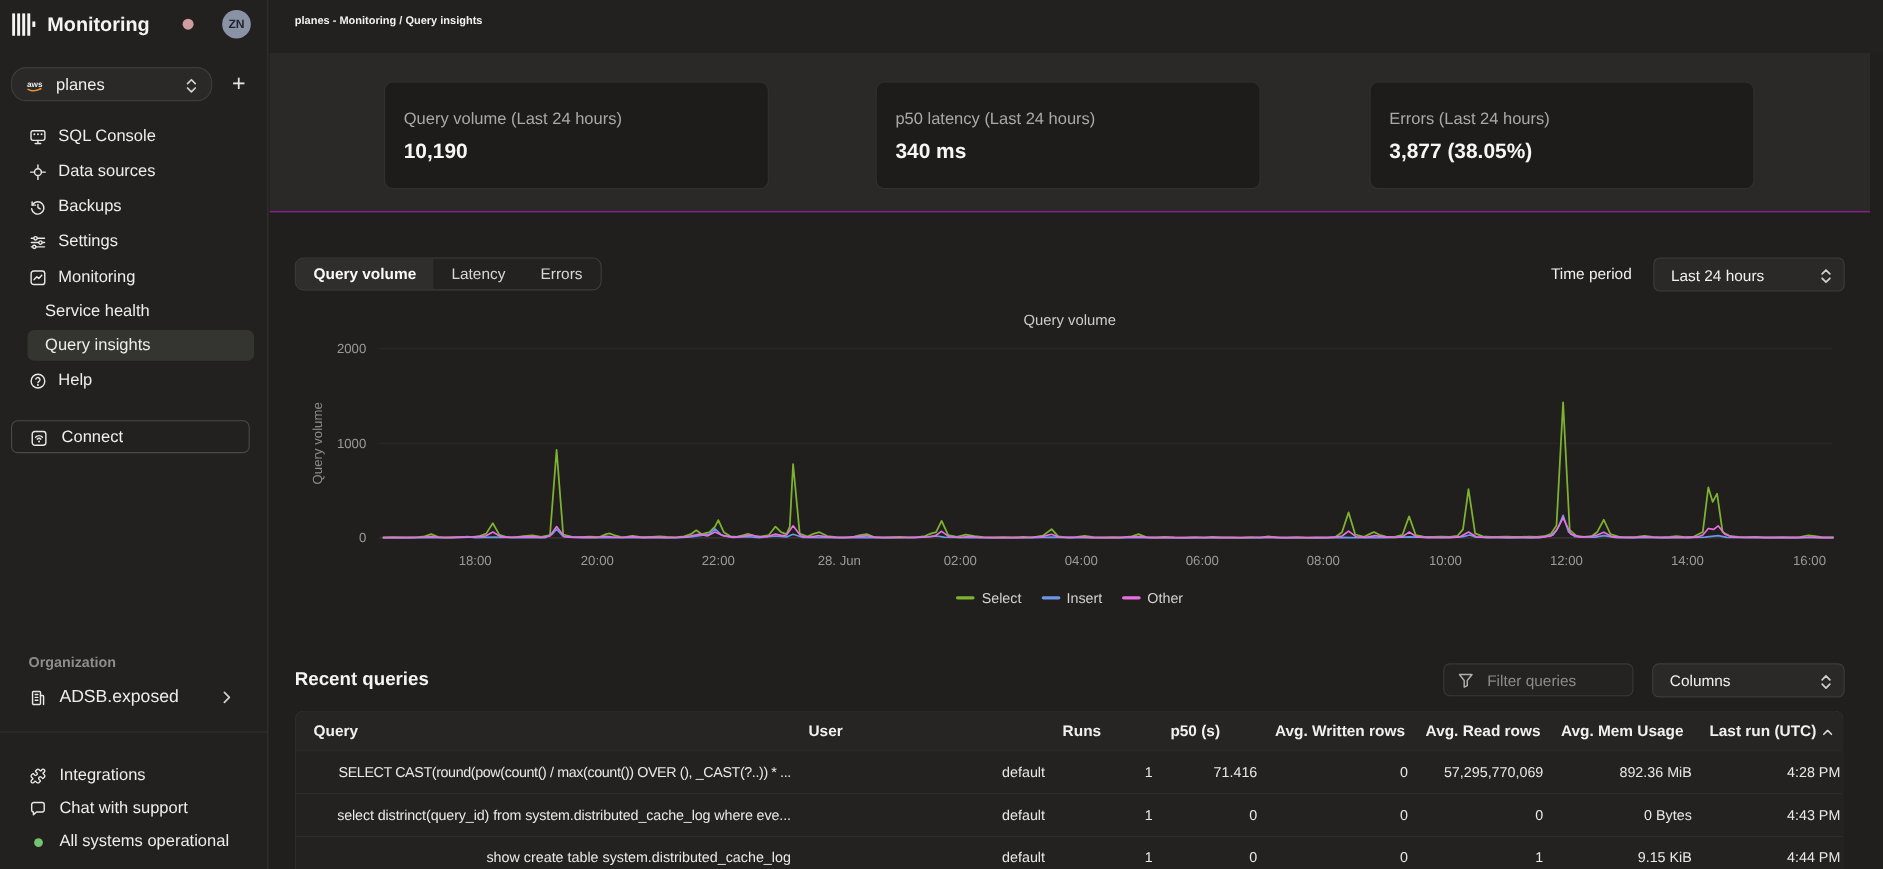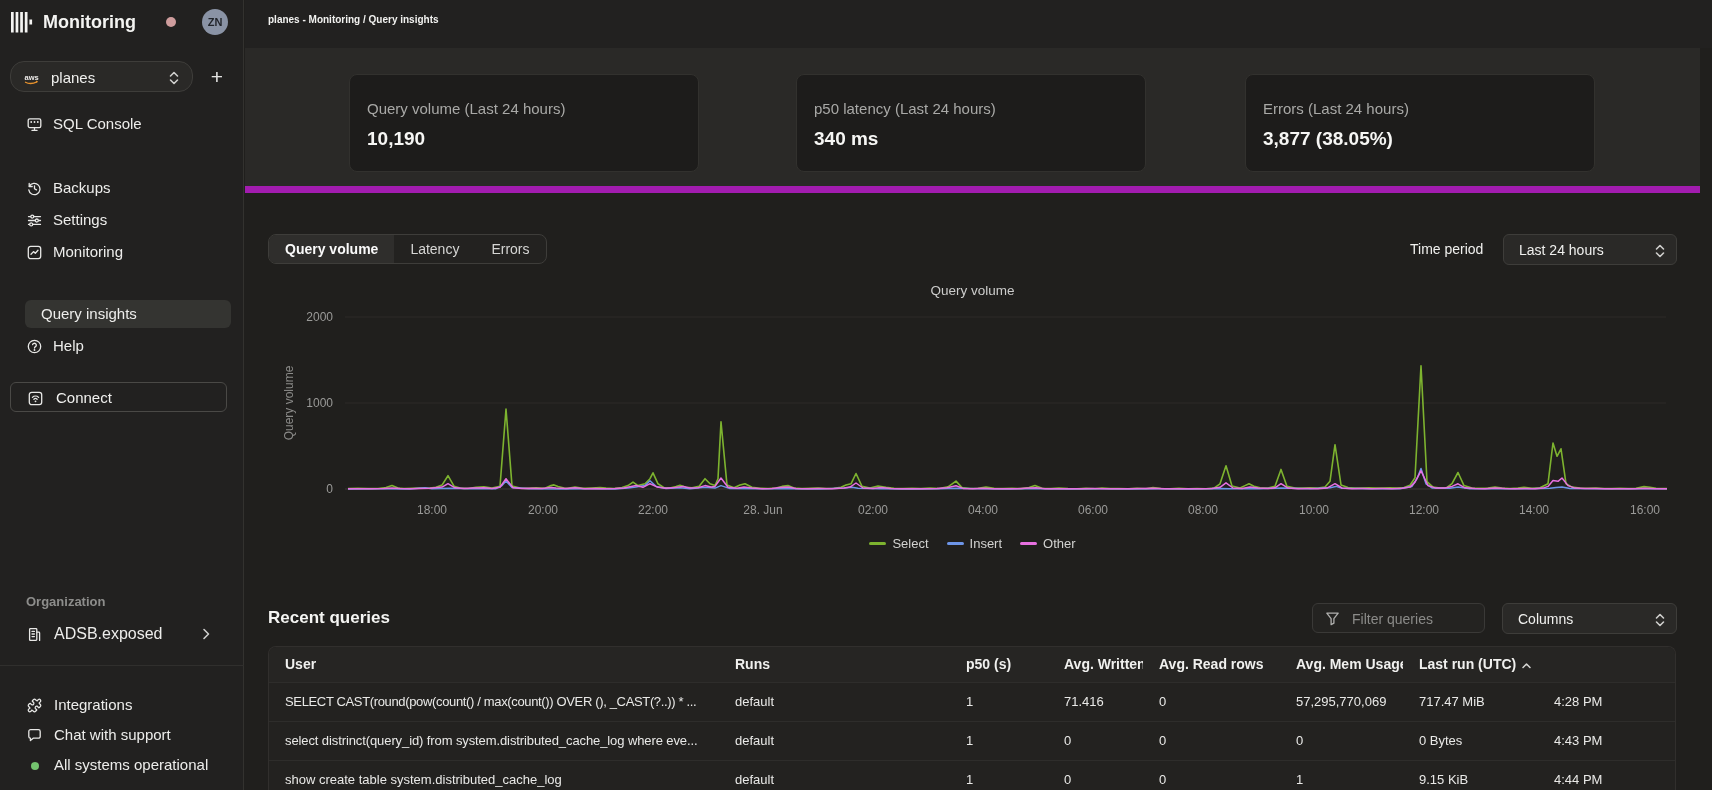--- a/index.html
+++ b/index.html
@@ -32,21 +32,21 @@
   .side-divider { position:absolute; left:0; top:665px; width:244px; border-top:1px solid #302f2d; }
   .bot-item { position:absolute; left:26px; width:200px; height:24px; color:#ededeb; font-size:15px; }
   .bot-item .ic { position:absolute; left:1px; top:5px; }
   .bot-item .tx { position:absolute; left:28px; top:3px; }
   .green-dot { position:absolute; left:5px; top:9px; width:8px; height:8px; border-radius:50%; background:#74c46f; }
 
   
   #main { position:absolute; left:245px; top:0; width:1467px; height:790px; background:#201f1d; }
   #topbar { position:absolute; left:0; top:0; width:1467px; height:48px; background:#222120; }
   #topbar .title { position:absolute; left:23px; top:14px; font-size:10px; font-weight:700; color:#f2f2f0; }
-  #band { position:absolute; left:0; top:48px; width:1455px; height:145px; background:#2a2927; border-bottom:7px solid #a21caf; }
+  #band { position:absolute; left:0; top:48px; width:1455px; height:145px; background:#2a2927; border-bottom:1px solid #a21caf; }
   .card { position:absolute; top:26px; width:350px; height:98px; background:#1d1c1b; border:1px solid #32312e; border-radius:8px; }
   .card .lbl { position:absolute; left:17px; top:25px; font-size:15px; color:#a9a9a7; }
   .card .val { position:absolute; left:17px; top:53px; font-size:19px; font-weight:700; color:#f6f6f4; }
   #card1 { left:104px; } #card2 { left:551px; } #card3 { left:1000px; }
 
   
   .tabs { position:absolute; left:23px; top:234px; height:30px; border:1px solid #3e3d3a; border-radius:8px; background:#232220; display:flex; overflow:hidden; }
   .tab { font-size:14px; color:#d6d6d4; padding:0 16px; line-height:28px; }
   .tab.active { background:#2f2e2c; color:#fafafa; font-weight:700; }
   .timeperiod-lbl { position:absolute; left:1165px; top:241px; font-size:14px; font-weight:400; color:#f0f0ee; }
@@ -66,21 +66,21 @@
   
   #rq-title { position:absolute; left:23px; top:608px; font-size:17px; font-weight:700; color:#f4f4f2; }
   #filter-box { position:absolute; left:1067px; top:603px; width:173px; height:30px; background:#242321; border:1px solid #3a3937; border-radius:6px; }
   #filter-box .ph { position:absolute; left:39px; top:7px; font-size:14px; color:#8b8b89; }
   #filter-box .ic { position:absolute; left:12px; top:7px; }
   #col-select { left:1257px; top:603px; width:175px;text-align:right; }
   #rqtable { position:absolute; left:23px; top:646px; width:1408px; border:1px solid #312f2d; border-radius:8px 8px 0 0; border-bottom:none; overflow:hidden; }
   .trow { display:grid; grid-template-columns:450px 231px 98px 95px 137px 123px 135px 135px; }
   .thead { background:#262523; height:35px; }
   .thead > div { font-size:14px; font-weight:700; color:#f0f0ee; line-height:35px; padding-left:16px; white-space:nowrap; overflow:hidden; }
-  .tbody { background:#232220; height:39px; border-top:1px solid #2e2d2b; }
+  .tbody { background:#232220; height:39px; border-top:1px solid #2e2d2b;text-align:right; }
   .tbody > div { font-size:13px; color:#e9e9e7; line-height:38px; padding-left:16px; white-space:nowrap; overflow:hidden; }
 </style>
 </head>
 <body>
 
 <div id="main">
   <div id="topbar">
       <div class="title">planes - Monitoring / Query insights</div>
     </div>
   <div id="band">
@@ -153,38 +153,39 @@
   <div class="select-ctl" id="col-select">
       <span class="stx">Columns</span>
       <span class="chev"><svg width="12" height="16" viewBox="0 0 12 16" fill="none" stroke="#cfcfcd" stroke-width="1.6" stroke-linecap="round" stroke-linejoin="round">
           <path d="M2.5 6 L6 2.5 L9.5 6"></path>
           <path d="M2.5 10 L6 13.5 L9.5 10"></path>
         </svg></span>
     </div>
 
   <div id="rqtable">
     <div class="trow thead">
+      <div>Query</div>
         <div>User</div>
         <div>Runs</div>
         <div>p50 (s)</div>
         <div>Avg. Written rows</div>
         <div>Avg. Read rows</div>
         <div>Avg. Mem Usage</div>
         <div>Last run (UTC) <svg width="9" height="6" viewBox="0 0 9 6" style="margin-left:2px" fill="none" stroke="#d6d6d4" stroke-width="1.5" stroke-linecap="round" stroke-linejoin="round">
             <path d="M1 4.5 L4.5 1 L8 4.5"></path>
           </svg></div>
     </div>
     <div class="trow tbody">
       <div style="letter-spacing:-0.35px">SELECT CAST(round(pow(count() / max(count()) OVER (), _CAST(?..)) * ...</div>
         <div>default</div>
         <div>1</div>
         <div>71.416</div>
         <div>0</div>
         <div>57,295,770,069</div>
-        <div>717.47 MiB</div>
+        <div>892.36 MiB</div>
         <div>4:28 PM</div>
     </div>
     <div class="trow tbody">
       <div style="letter-spacing:-0.1px">select distrinct(query_id) from system.distributed_cache_log where eve...</div>
         <div>default</div>
         <div>1</div>
         <div>0</div>
         <div>0</div>
         <div>0</div>
         <div>0 Bytes</div>
@@ -232,20 +233,27 @@
   <div class="plus-btn">+</div>
 
   <div class="nav-item" style="top:110px">
       <span class="ic"><svg width="15" height="15" viewBox="0 0 15 15" fill="none" stroke="#e8e8e6" stroke-width="1.3" stroke-linecap="round" stroke-linejoin="round">
           <rect x="1.2" y="1.8" width="12.6" height="8.8" rx="1.6"></rect>
           <path d="M4.2 5 h0.01 M7.5 5 h0.01 M10.8 5 h0.01" stroke-width="1.8"></path>
           <path d="M7.5 10.6 v2 M5 13.4 h5"></path>
         </svg></span>
       <span class="tx">SQL Console</span>
     </div>
+  <div class="nav-item" style="top:142px">
+      <span class="ic"><svg width="15" height="15" viewBox="0 0 15 15" fill="none" stroke="#e8e8e6" stroke-width="1.3" stroke-linecap="round" stroke-linejoin="round">
+          <circle cx="7.5" cy="7.5" r="3.1"></circle>
+          <path d="M7.5 0.9 v3.3 M7.5 10.8 v3.3 M0.9 7.5 h3.3 M10.8 7.5 h3.3"></path>
+        </svg></span>
+      <span class="tx">Data sources</span>
+    </div>
   <div class="nav-item" style="top:174px">
       <span class="ic"><svg width="15" height="15" viewBox="0 0 15 15" fill="none" stroke="#e8e8e6" stroke-width="1.3" stroke-linecap="round" stroke-linejoin="round">
           <path d="M2.2 2.5 v3 h3"></path>
           <path d="M2.4 5.4 a5.6 5.6 0 1 1 -0.6 3.4"></path>
           <path d="M7.5 4.8 v2.9 l2 1.2"></path>
         </svg></span>
       <span class="tx">Backups</span>
     </div>
   <div class="nav-item" style="top:206px">
       <span class="ic"><svg width="15" height="15" viewBox="0 0 15 15" fill="none" stroke="#e8e8e6" stroke-width="1.3" stroke-linecap="round" stroke-linejoin="round">
@@ -256,20 +264,23 @@
         </svg></span>
       <span class="tx">Settings</span>
     </div>
   <div class="nav-item" style="top:238px">
       <span class="ic"><svg width="15" height="15" viewBox="0 0 15 15" fill="none" stroke="#e8e8e6" stroke-width="1.3" stroke-linecap="round" stroke-linejoin="round">
           <rect x="1.3" y="1.3" width="12.4" height="12.4" rx="2.4"></rect>
           <path d="M4 9.2 l2.5-2.6 1.8 1.6 2.7-3"></path>
         </svg></span>
       <span class="tx">Monitoring</span>
     </div>
+  <div class="nav-item nav-sub" style="top:269px">
+      <span class="tx">Service health</span>
+    </div>
   <div class="nav-item nav-sub nav-active" style="top:300px">
       <span class="tx">Query insights</span>
     </div>
   <div class="nav-item" style="top:332px">
       <span class="ic"><svg width="15" height="15" viewBox="0 0 15 15" fill="none" stroke="#e8e8e6" stroke-width="1.3" stroke-linecap="round" stroke-linejoin="round">
           <circle cx="7.5" cy="7.5" r="6.2"></circle>
           <path d="M5.6 5.6 a1.9 1.9 0 1 1 2.6 2.3 c-0.5 0.25 -0.7 0.5 -0.7 1.1"></path>
           <path d="M7.5 11 h0.01" stroke-width="1.8"></path>
         </svg></span>
       <span class="tx">Help</span>

